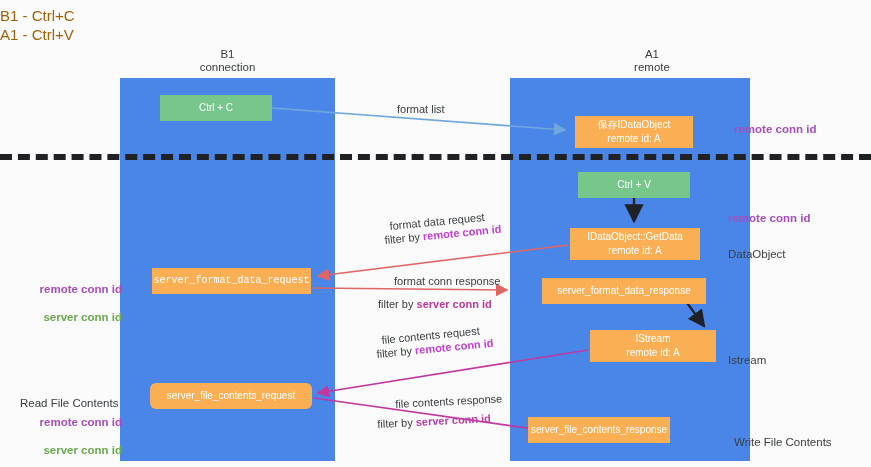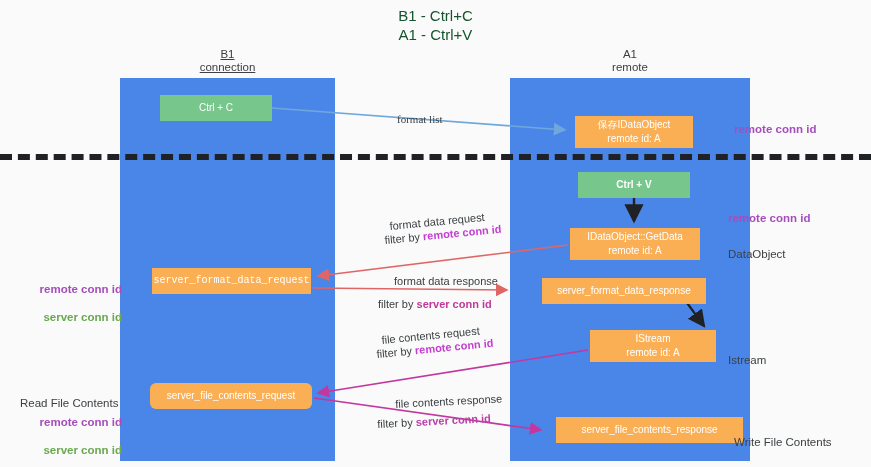--- a/index.html
+++ b/index.html
@@ -12,31 +12,31 @@
     color:#3c4043;
   }
   #stage{position:absolute;left:0;top:0;width:871px;height:467px;}
 
   
   #wires{position:absolute;left:0;top:0;width:871px;height:467px;pointer-events:none;}
 
   
   .title{
     position:absolute;left:0;top:6px;width:871px;
-    text-align:center;font-size:15px;line-height:19px;color:#14532d;
+    text-align:left;font-size:15px;line-height:19px;color:#a16207;
     white-space:pre-line;
   }
 
   
   .colhead{
     position:absolute;text-align:center;font-size:11.5px;line-height:13px;
     color:#3c4043;white-space:pre-line;
   }
-  #colhead-b1{left:120px;top:48px;width:215px;text-decoration:underline;}
-  #colhead-a1{left:510px;top:48px;width:240px;}
+  #colhead-b1{left:120px;top:48px;width:215px;}
+  #colhead-a1{left:532px;top:48px;width:240px;}
 
   
   .lane{position:absolute;background:#4a86e8;}
   #lane-b1{left:120px;top:78px;width:215px;height:383px;}
   #lane-a1{left:510px;top:78px;width:240px;height:383px;}
 
   
   #divider{
     position:absolute;left:0;top:154px;width:871px;height:0;
     border-top:6px dashed #202124;
@@ -47,27 +47,27 @@
     position:absolute;box-sizing:border-box;
     display:flex;flex-direction:column;align-items:center;justify-content:center;
     color:#ffffff;font-size:10px;line-height:14px;text-align:center;
     white-space:pre-line;padding:8px 4px;
   }
   .node.green{background:#76c893;background:#77c78d;}
   .node.orange{background:#f9ab4e;background:#fbaf55;}
 
   #node-ctrlc{left:160px;top:95px;width:112px;height:26px;}
   #node-idataobject{left:575px;top:116px;width:118px;height:32px;}
-  #node-ctrlv{left:578px;top:172px;width:112px;height:26px;font-weight:bold;}
+  #node-ctrlv{left:578px;top:172px;width:112px;height:26px;}
   #node-getdata{left:570px;top:228px;width:130px;height:32px;}
   #node-sfdreq{left:152px;top:268px;width:159px;height:26px;font-family:Liberation Mono, monospace;}
   #node-sfdresp{left:514px;top:278px;width:164px;height:26px;margin-left:28px;}
   #node-istream{left:590px;top:330px;width:126px;height:32px;}
   #node-sfcreq{left:150px;top:383px;width:162px;height:26px;border-radius:6px;}
-  #node-sfcresp{left:556px;top:417px;width:187px;height:26px;}
+  #node-sfcresp{left:528px;top:417px;width:142px;height:26px;}
 
   
   .sidelabel{
     position:absolute;font-size:11.5px;line-height:14px;white-space:pre-line;
   }
   .purple{color:#a64dbd;font-weight:bold;}
   .green-t{color:#6aa84f;font-weight:bold;}
   .plain{color:#3c4043;font-weight:normal;margin-top:11px;}
 
   #lbl-remote1{left:734px;top:122px;}
@@ -82,21 +82,21 @@
 
   
   .wirelabel{
     position:absolute;font-size:11px;line-height:13px;color:#3c4043;
     white-space:nowrap;
   }
   .w-purple{color:#c23fd0;font-weight:bold;}
   .w-mag{color:#c0399a;font-weight:bold;}
   .w-pink{color:#b83fa8;font-weight:bold;}
 
-  #wl-formatlist{left:397px;top:113px;font-family:Liberation Serif, serif;}
+  #wl-formatlist{left:397px;top:103px;}
 
   #wl-fdr1{left:389px;top:220px;transform:rotate(-5.5deg);transform-origin:left top;}
   #wl-fdr2{left:384px;top:234px;transform:rotate(-5.5deg);transform-origin:left top;}
 
   #wl-fdres1{left:394px;top:275px;}
   #wl-fdres2{left:378px;top:298px;}
 
   #wl-fcr1{left:381px;top:334px;transform:rotate(-5.5deg);transform-origin:left top;}
   #wl-fcr2{left:376px;top:348px;transform:rotate(-5.5deg);transform-origin:left top;}
 
@@ -195,21 +195,21 @@
     <div class="green-t">server conn id</div>
   </div>
 
   <div class="wirelabel" id="wl-formatlist">format list</div>
 
   <div class="wirelabel" id="wl-fdr1">format data request</div>
   <div class="wirelabel" id="wl-fdr2">
     <span>filter by </span><span class="w-purple">remote conn id</span>
   </div>
 
-  <div class="wirelabel" id="wl-fdres1">format data response</div>
+  <div class="wirelabel" id="wl-fdres1">format conn response</div>
   <div class="wirelabel" id="wl-fdres2">
     <span>filter by </span><span class="w-mag">server conn id</span>
   </div>
 
   <div class="wirelabel" id="wl-fcr1">file contents request</div>
   <div class="wirelabel" id="wl-fcr2">
     <span>filter by </span><span class="w-purple">remote conn id</span>
   </div>
 
   <div class="wirelabel" id="wl-fcres1">file contents response</div>

